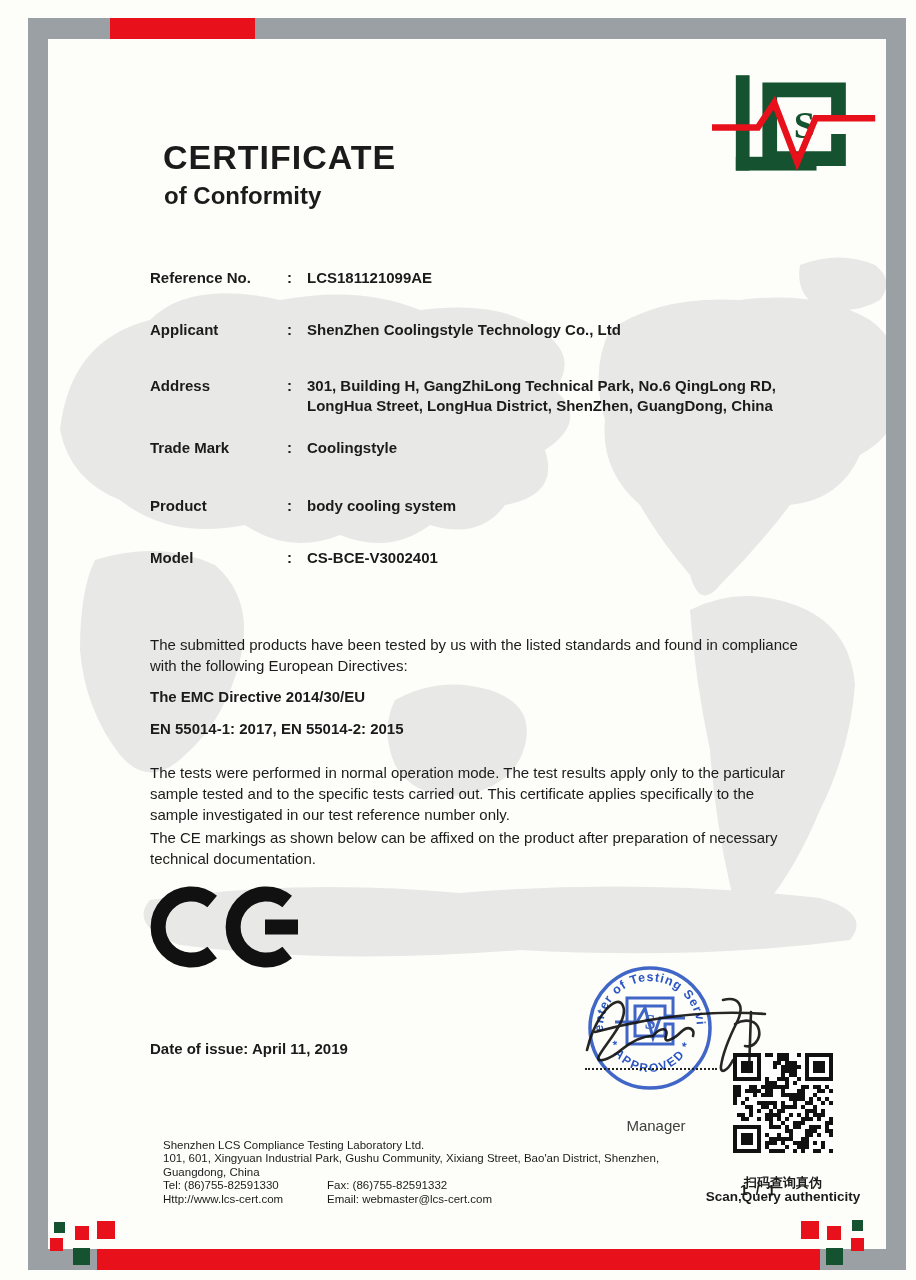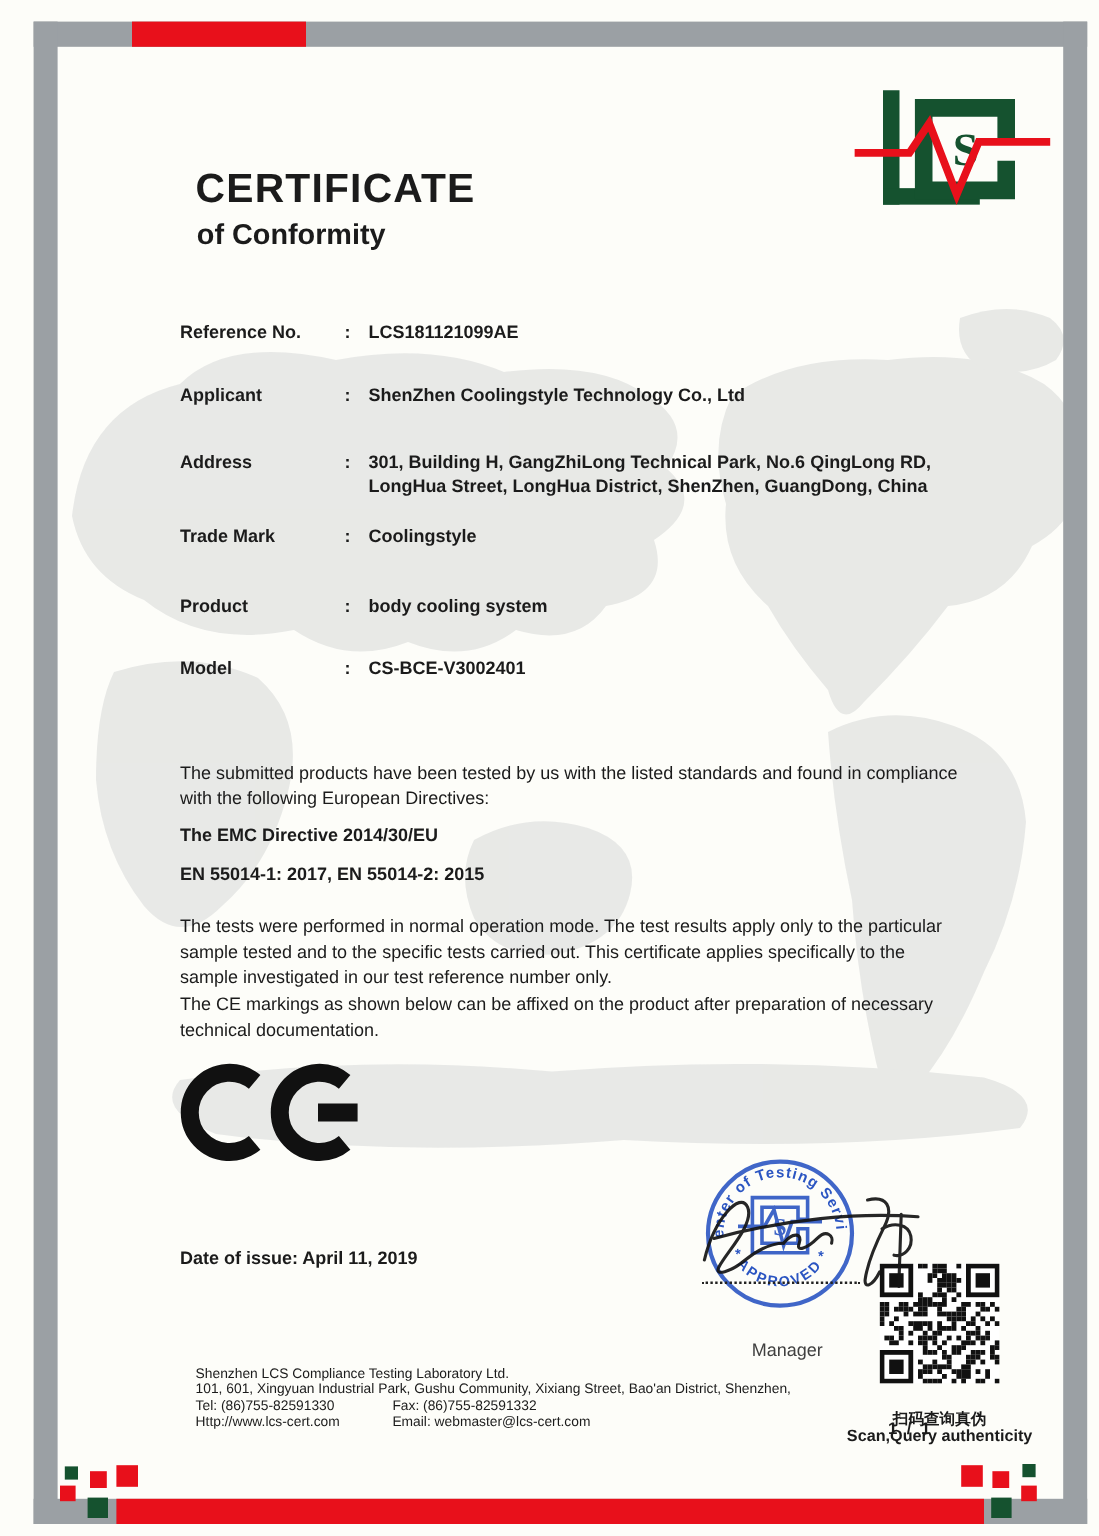--- a/index.html
+++ b/index.html
@@ -392,20 +392,21 @@
           <rect x="4" y="76" width="20" height="20" fill="#fff"></rect>
           <rect x="8" y="80" width="12" height="12" fill="#111"></rect>
         </svg>
     </div>
     <div class="qr-cap cn">扫码查询真伪</div>
     <div class="qr-cap en">Scan,Query authenticity</div>
 
     <div class="footer">
       <div>Shenzhen LCS Compliance Testing Laboratory Ltd.</div>
       <div>101, 601, Xingyuan Industrial Park, Gushu Community, Xixiang Street, Bao'an District, Shenzhen,</div>
+      <div>Guangdong, China</div>
       <div class="footer-cols">
         <span class="c1">Tel: (86)755-82591330</span>
         <span>Fax: (86)755-82591332</span>
       </div>
       <div class="footer-cols">
         <span class="c1">Http://www.lcs-cert.com</span>
         <span>Email: webmaster@lcs-cert.com</span>
       </div>
     </div>
 

